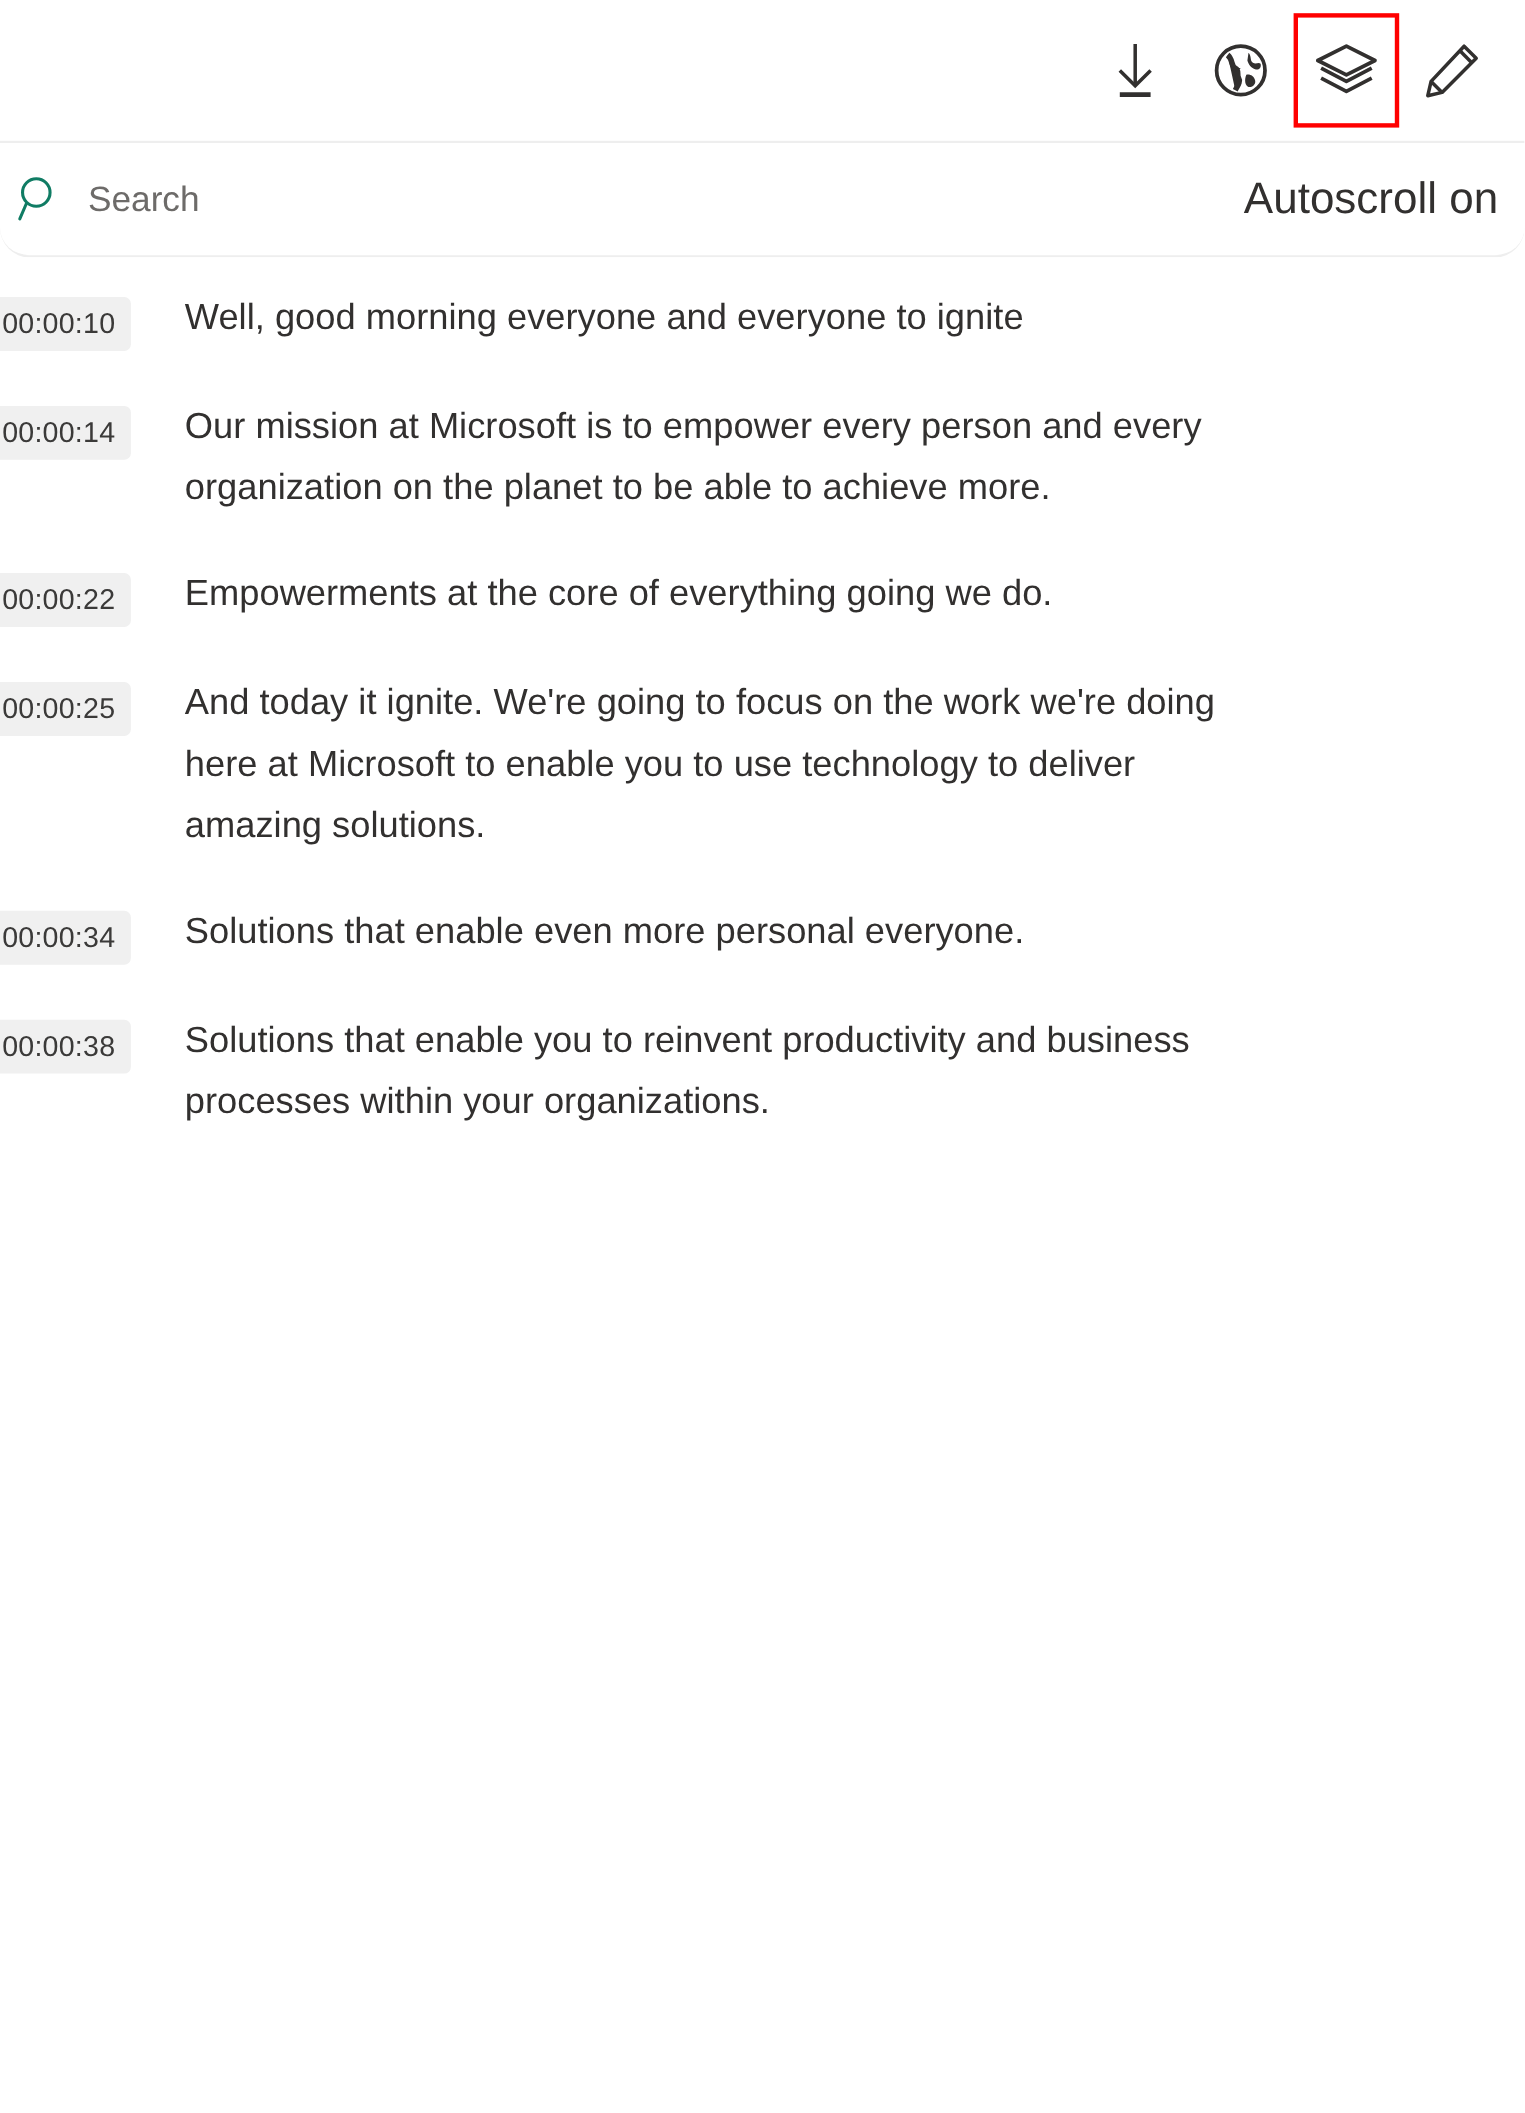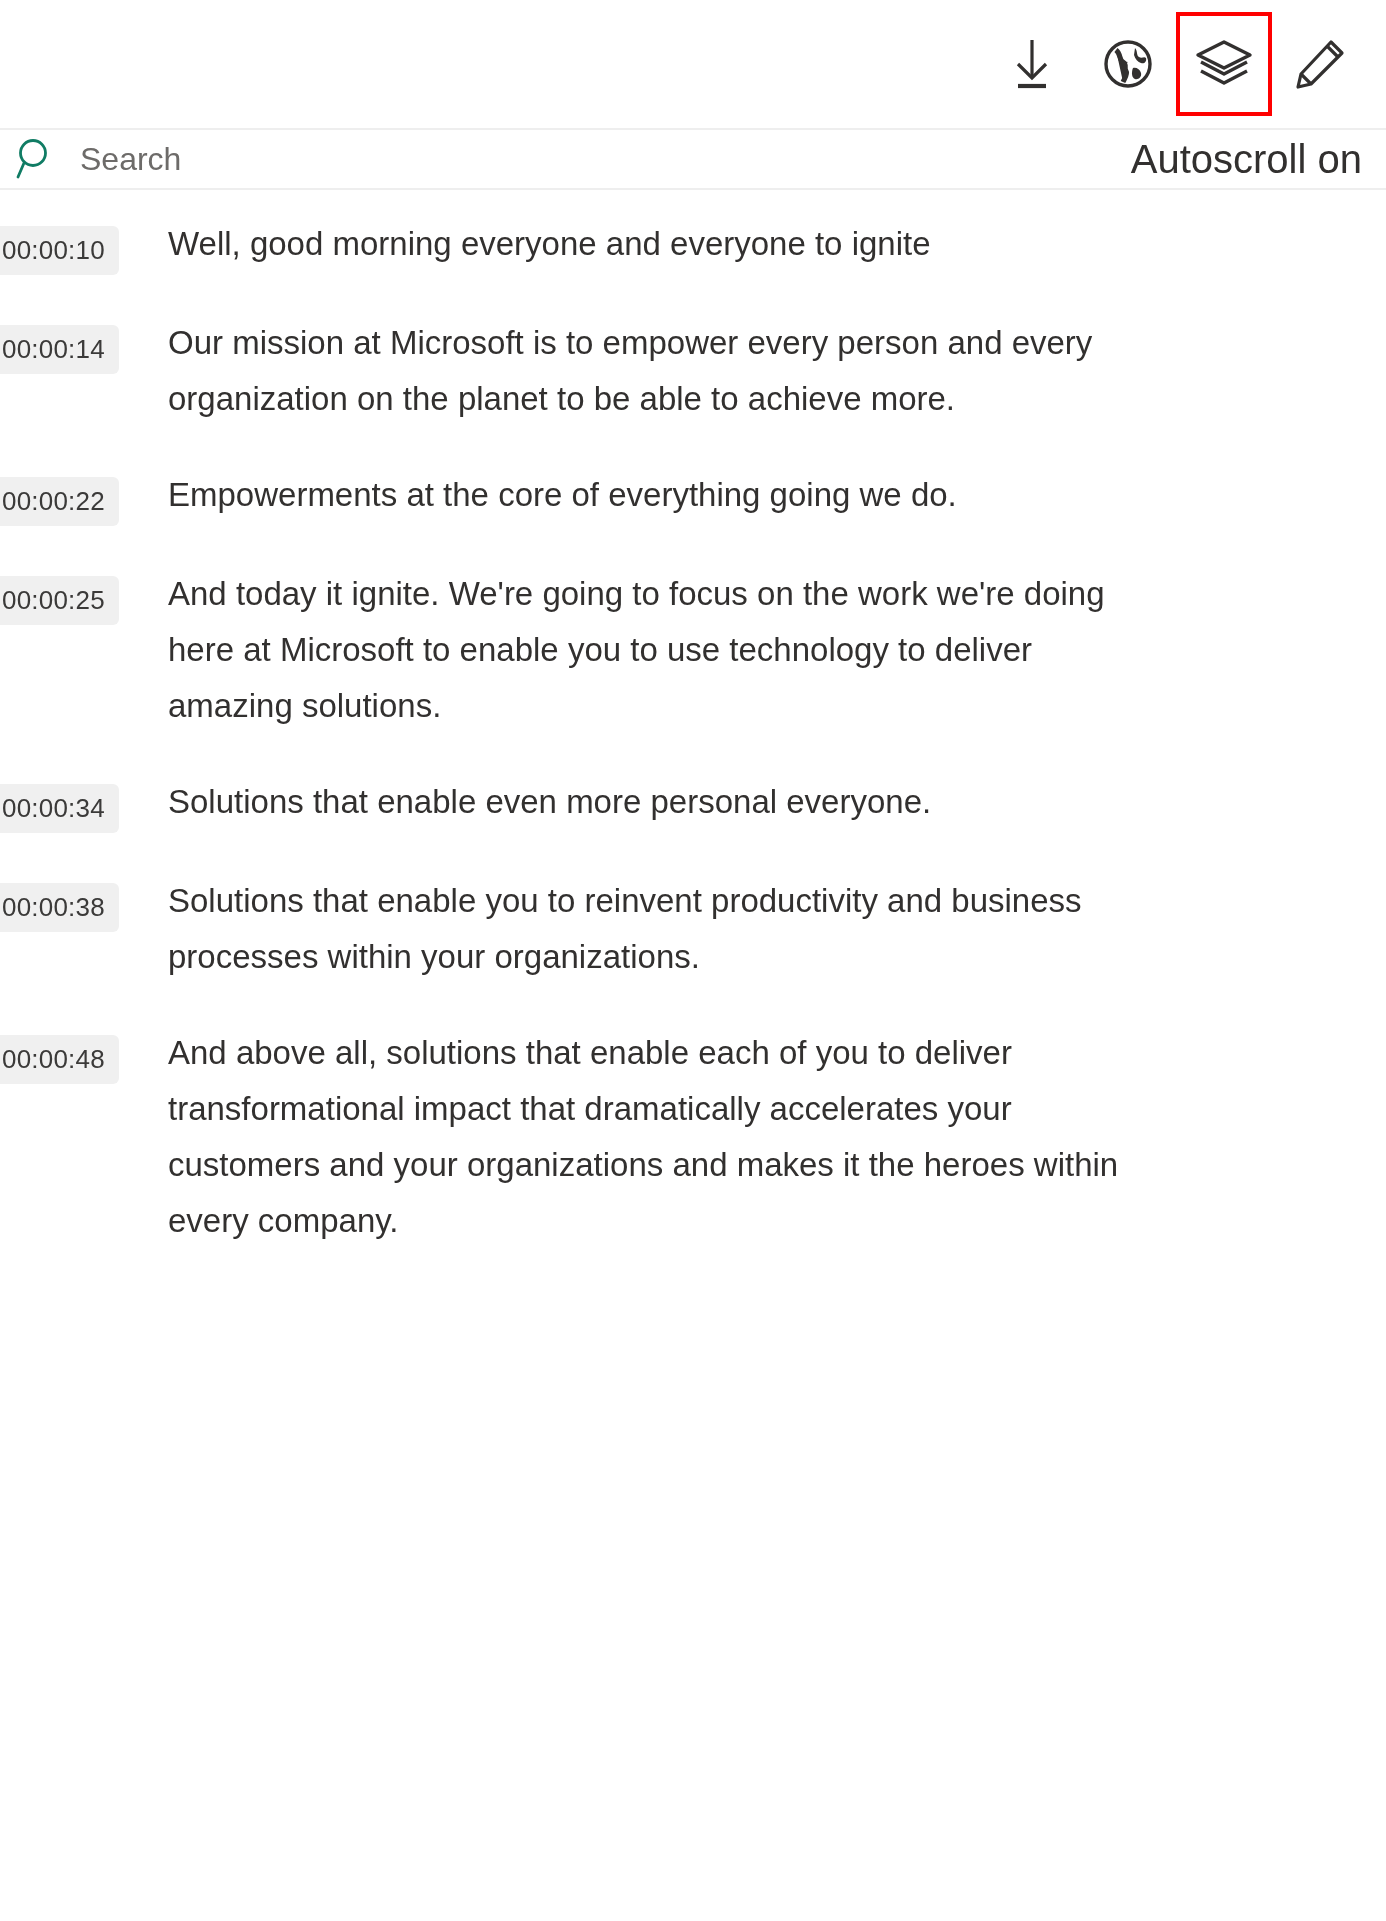--- a/index.html
+++ b/index.html
@@ -70,25 +70,26 @@
     border: none;
   }
   .icon-btn.highlighted {
     border: 4px solid #ff0000;
   }
   .icon-btn svg { display: block; }
 
   
   .searchbar {
     position: relative;
-    height: 60px;
+    height: 104px;
     display: flex;
     align-items: center;
     padding: 0 22px 0 16px;
     border-bottom: 2px solid #eeeeee;
+    border-radius: 27px;
   }
   .search-left {
     display: flex;
     align-items: center;
     gap: 22px;
   }
   .search-icon { width: 42px; height: 42px; flex: none; }
   .search-input {
     border: none;
     outline: none;
@@ -244,20 +245,14 @@
   </div>
 
   <div class="row">
     <div class="ts-wrap">
       <span class="timestamp">00:00:38</span>
     </div>
     <div class="line">Solutions that enable you to reinvent productivity and business processes within your organizations.</div>
   </div>
 
 
-  <div class="row">
-    <div class="ts-wrap">
-      <span class="timestamp">00:00:48</span>
-    </div>
-    <div class="line">And above all, solutions that enable each of you to deliver transformational impact that dramatically accelerates your customers and your organizations and makes it the heroes within every company.</div>
-  </div>
 
 </div>
 
 </body></html>

